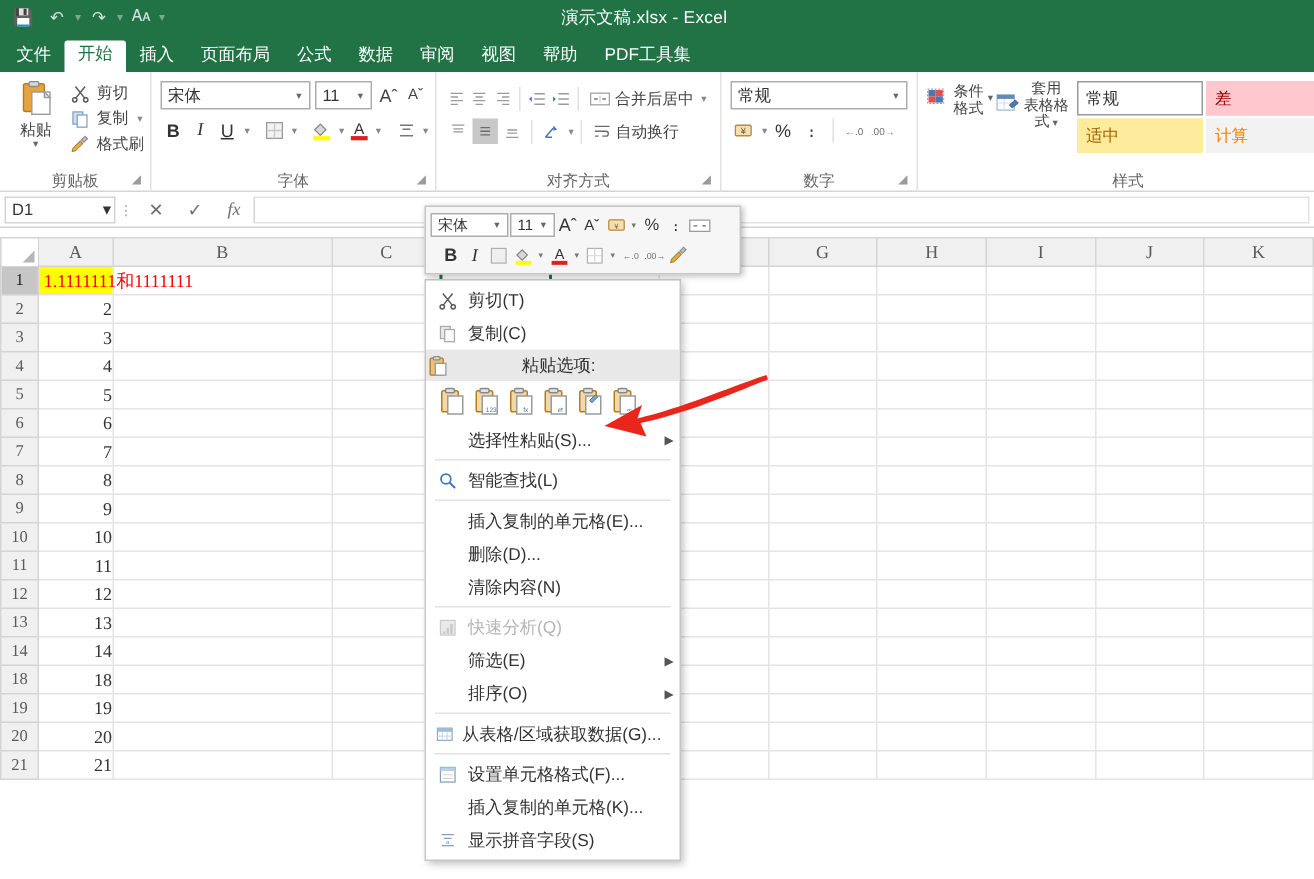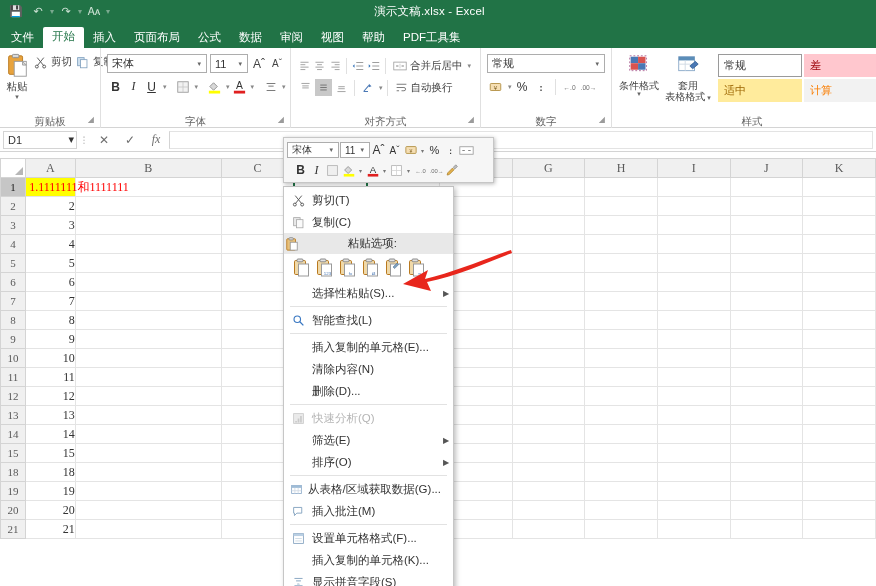--- a/index.html
+++ b/index.html
@@ -43,21 +43,21 @@
   .rgroup + .rgroup { border-left:1px solid #e0e0e0; }
   .rg-body { flex:1; display:flex; align-items:flex-start; }
   .rg-title { text-align:center; font-size:10.5px; color:#666; height:14px; line-height:14px; position:relative;}
   .rg-launcher { position:absolute; right:2px; bottom:1px; font-size:8px; color:#9b9b9b;}
 
   
   .paste-big { width:44px; display:flex; flex-direction:column; align-items:center; padding-top:2px;}
   .clip-ico { width:26px; height:26px; position:relative; }
   .paste-lbl { font-size:10.5px; color:#444; margin-top:1px;}
   .paste-caret { font-size:7px; color:#666; line-height:6px;}
-  .clip-small { display:flex; flex-direction:row; justify-content:flex-end; gap:3px; padding:4px 0 0 3px;}
+  .clip-small { display:flex; flex-direction:column; justify-content:flex-end; gap:3px; padding:4px 0 0 3px;}
   .clip-item { display:flex; align-items:center; gap:4px; font-size:10.5px; color:#444; white-space:nowrap;}
   .clip-item .mi { width:14px; height:13px; display:flex; align-items:center; justify-content:center;}
   .tiny-caret { font-size:7px; color:#888; margin-left:2px;}
 
   
   .font-row1 { display:flex; align-items:center; gap:3px; padding:3px 2px 0 2px;}
   .combo { border:1px solid #adadad; background:#fff; height:19px; display:flex; align-items:center;
            padding:0 2px 0 4px; font-size:11px; color:#333;}
   .combo .cv { flex:1; white-space:nowrap; overflow:hidden;}
   .combo .cc { font-size:7px; color:#666; padding:0 3px;}
@@ -74,21 +74,21 @@
   .al-row { display:flex; align-items:center; gap:1px; padding:3px 2px 0 2px;}
   .abtn { width:17px; height:17px; display:flex; align-items:center; justify-content:center;}
   .alg-txt { display:flex; align-items:center; gap:3px; font-size:10.5px; color:#444; white-space:nowrap;
              padding:0 3px; height:19px;}
 
   
   .num-combo { width:118px; }
   .num-row2 { display:flex; align-items:center; gap:2px; padding:4px 2px 0 2px;}
 
   
-  .sty-big { width:46px; display:flex; flex-direction:column; align-items:center; padding-top:2px; text-align:center;}
+  .sty-big { width:46px; display:flex; align-items:center; padding-top:2px; text-align:center;}
   .sty-lbl { font-size:10px; color:#444; line-height:11px; margin-top:1px;}
   .gallery { display:flex; flex-direction:column; gap:2px; padding:3px 0 0 4px;}
   .grow { display:flex; gap:2px;}
   .gcell { width:84px; height:23px; border:1px solid #cfcfcf; font-size:11px;
            display:flex; align-items:center; padding-left:5px;}
 
   
   .fbar { height:24px; background:#fff; border-bottom:1px solid #d4d4d4; display:flex; align-items:center;}
   .namebox { width:74px; height:18px; margin-left:3px; border:1px solid #d4d4d4; background:#fff;
              display:flex; align-items:center; padding:0 2px 0 4px; font-size:11px; color:#333;}
@@ -679,34 +679,20 @@
           <td class="cell"></td>
           <td class="cell"></td>
           <td class="cell"></td>
           <td class="cell"></td>
           <td class="cell"></td>
           <td class="cell"></td>
         </tr>
         <tr>
           <th class="rhead">14</th>
           <td class="cell num">14</td>
-          <td class="cell"></td>
-          <td class="cell"></td>
-          <td class="cell"></td>
-          <td class="cell"></td>
-          <td class="cell"></td>
-          <td class="cell"></td>
-          <td class="cell"></td>
-          <td class="cell"></td>
-          <td class="cell"></td>
-          <td class="cell"></td>
-        </tr>
-        <tr>
-          <th class="rhead">15</th>
-          <td class="cell num">15</td>
           <td class="cell"></td>
           <td class="cell"></td>
           <td class="cell"></td>
           <td class="cell"></td>
           <td class="cell"></td>
           <td class="cell"></td>
           <td class="cell"></td>
           <td class="cell"></td>
           <td class="cell"></td>
           <td class="cell"></td>
@@ -863,26 +849,26 @@
       <span class="arrow"></span>
     </div>
     <div class="csep"></div>
     <div class="ci">
       <span class="ico"></span>
       <span class="lab">插入复制的单元格(E)...</span>
       <span class="arrow"></span>
     </div>
     <div class="ci">
       <span class="ico"></span>
+      <span class="lab">删除(D)...</span>
+      <span class="arrow"></span>
+    </div>
+    <div class="ci">
+      <span class="ico"></span>
       <span class="lab">清除内容(N)</span>
-      <span class="arrow"></span>
-    </div>
-    <div class="ci">
-      <span class="ico"></span>
-      <span class="lab">删除(D)...</span>
       <span class="arrow"></span>
     </div>
     <div class="csep"></div>
     <div class="ci disabled">
       <span class="ico">
         <svg width="13" height="13" viewBox="0 0 16 16">
           <rect x="2" y="2" width="12" height="12" fill="#eaeaea" stroke="#c9c9c9"></rect>
           <path d="M4 11h2v2H4zM7 8h2v5H7zM10 5h2v8h-2z" fill="#c9c9c9"></path>
         </svg>
       </span>
@@ -902,29 +888,20 @@
     <div class="csep"></div>
     <div class="ci">
       <span class="ico">
         <svg width="13" height="13" viewBox="0 0 16 16">
           <rect x="2" y="3" width="12" height="10" fill="#fff" stroke="#8aa9c9"></rect>
           <rect x="2" y="3" width="12" height="3" fill="#9fbcd6"></rect>
           <path d="M6 6v7M10 6v7M2 9.5h12" stroke="#cfd9e4"></path>
         </svg>
       </span>
       <span class="lab">从表格/区域获取数据(G)...</span>
-      <span class="arrow"></span>
-    </div>
-    <div class="ci">
-      <span class="ico">
-        <svg width="13" height="13" viewBox="0 0 16 16">
-          <path d="M2 3h10v7H6l-3 3V10H2z" fill="#fff" stroke="#7f9fbd" stroke-width="1.1"></path>
-        </svg>
-      </span>
-      <span class="lab">插入批注(M)</span>
       <span class="arrow"></span>
     </div>
     <div class="csep"></div>
     <div class="ci">
       <span class="ico">
         <svg width="13" height="13" viewBox="0 0 16 16">
           <rect x="2" y="2" width="12" height="12" fill="#fff" stroke="#7f9fbd"></rect>
           <rect x="2" y="2" width="12" height="3" fill="#b9cfe3"></rect>
           <path d="M4 8h8M4 11h8" stroke="#c8d6e2"></path>
         </svg>

